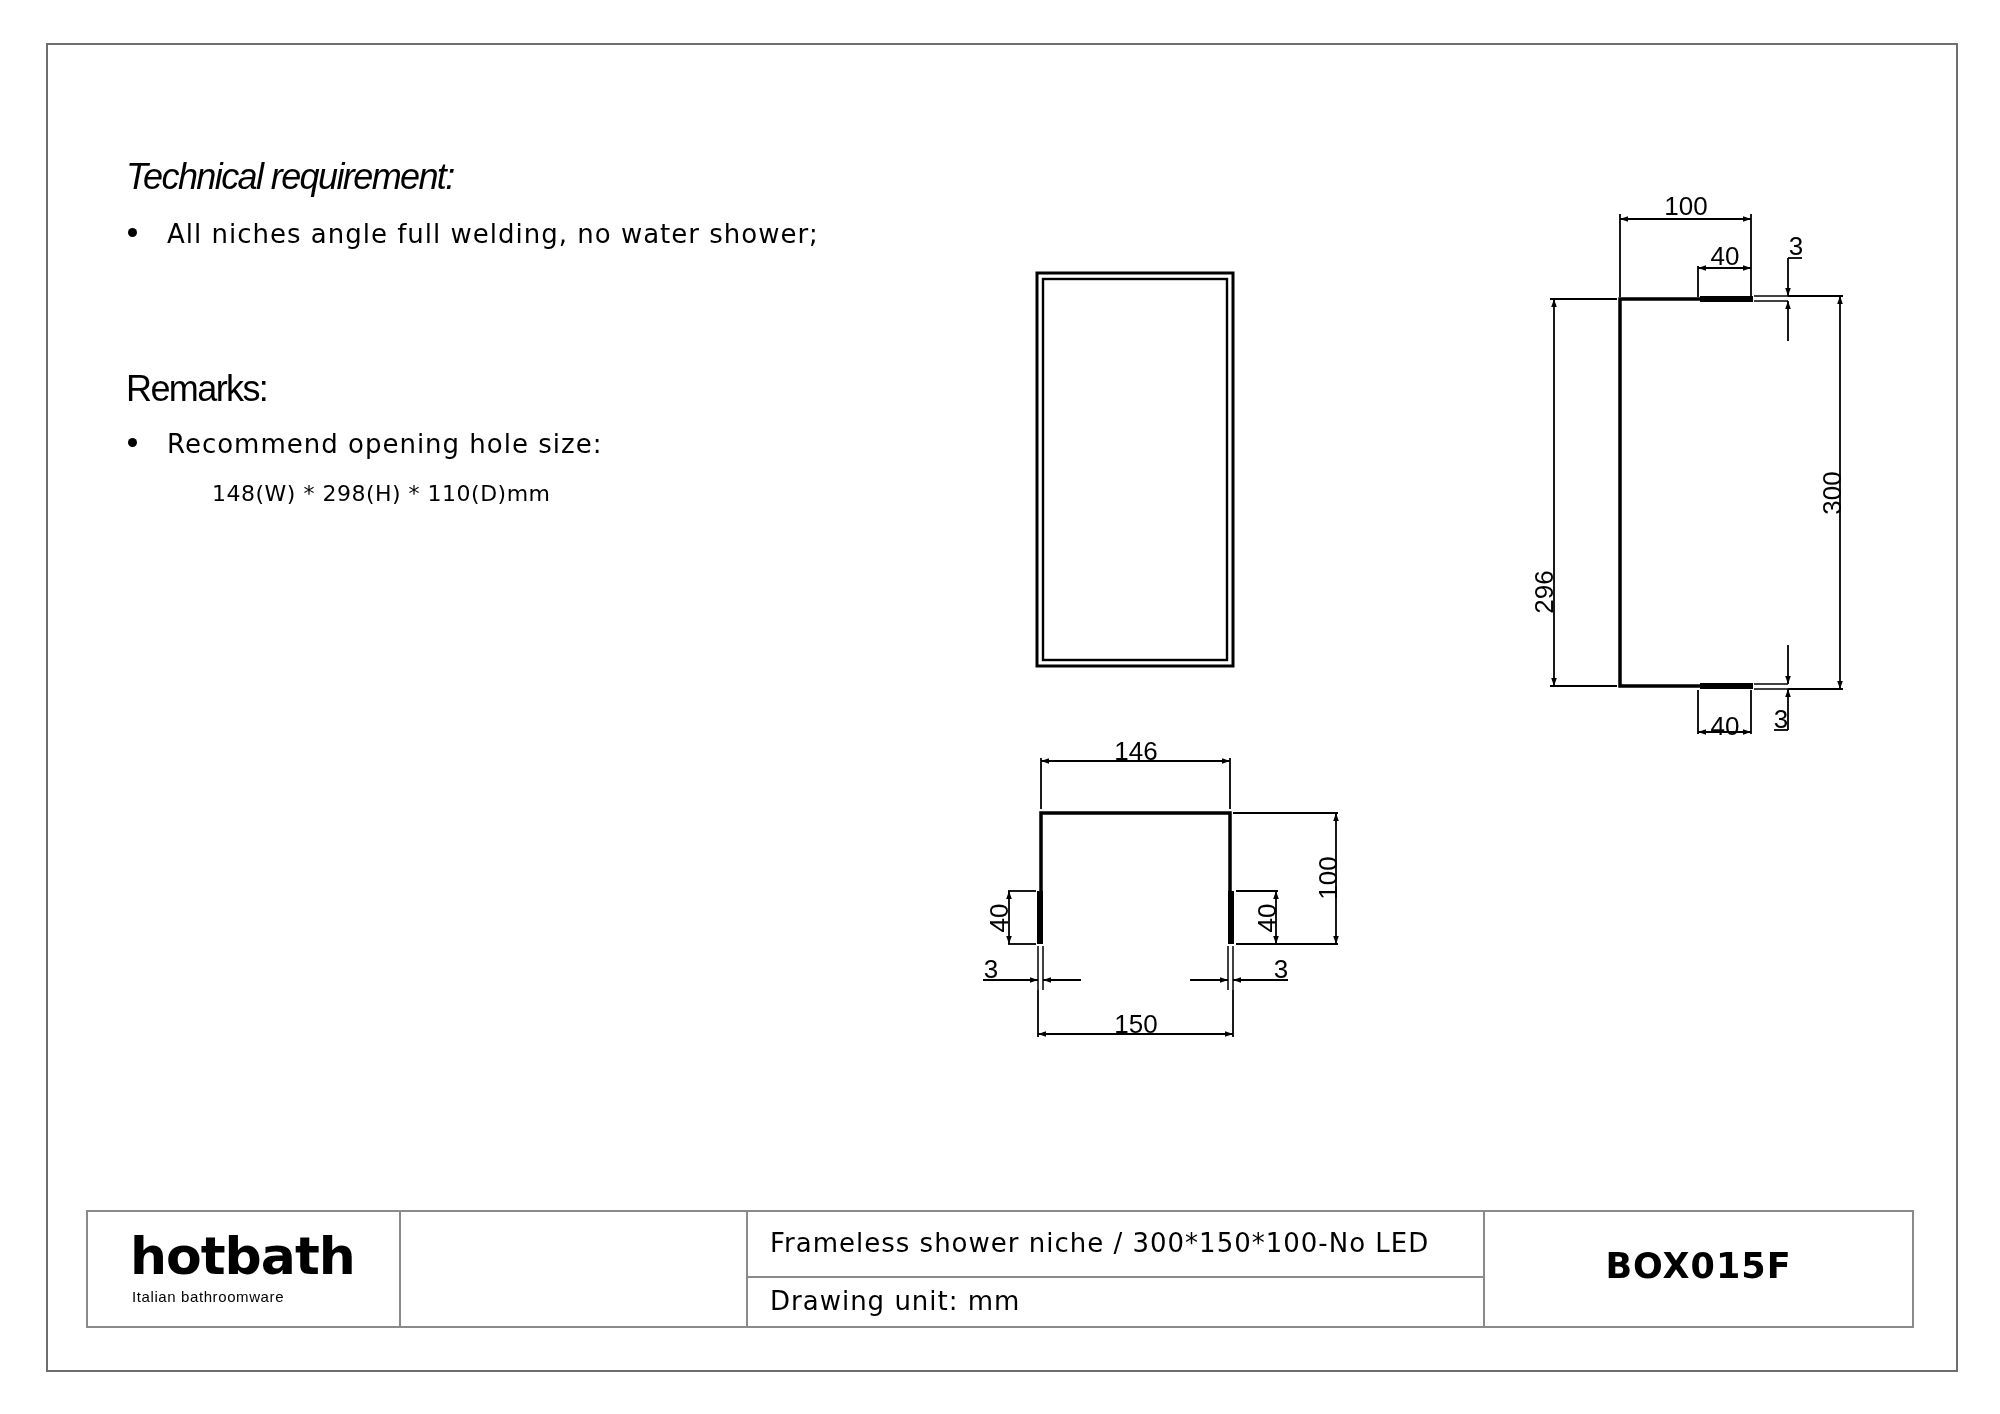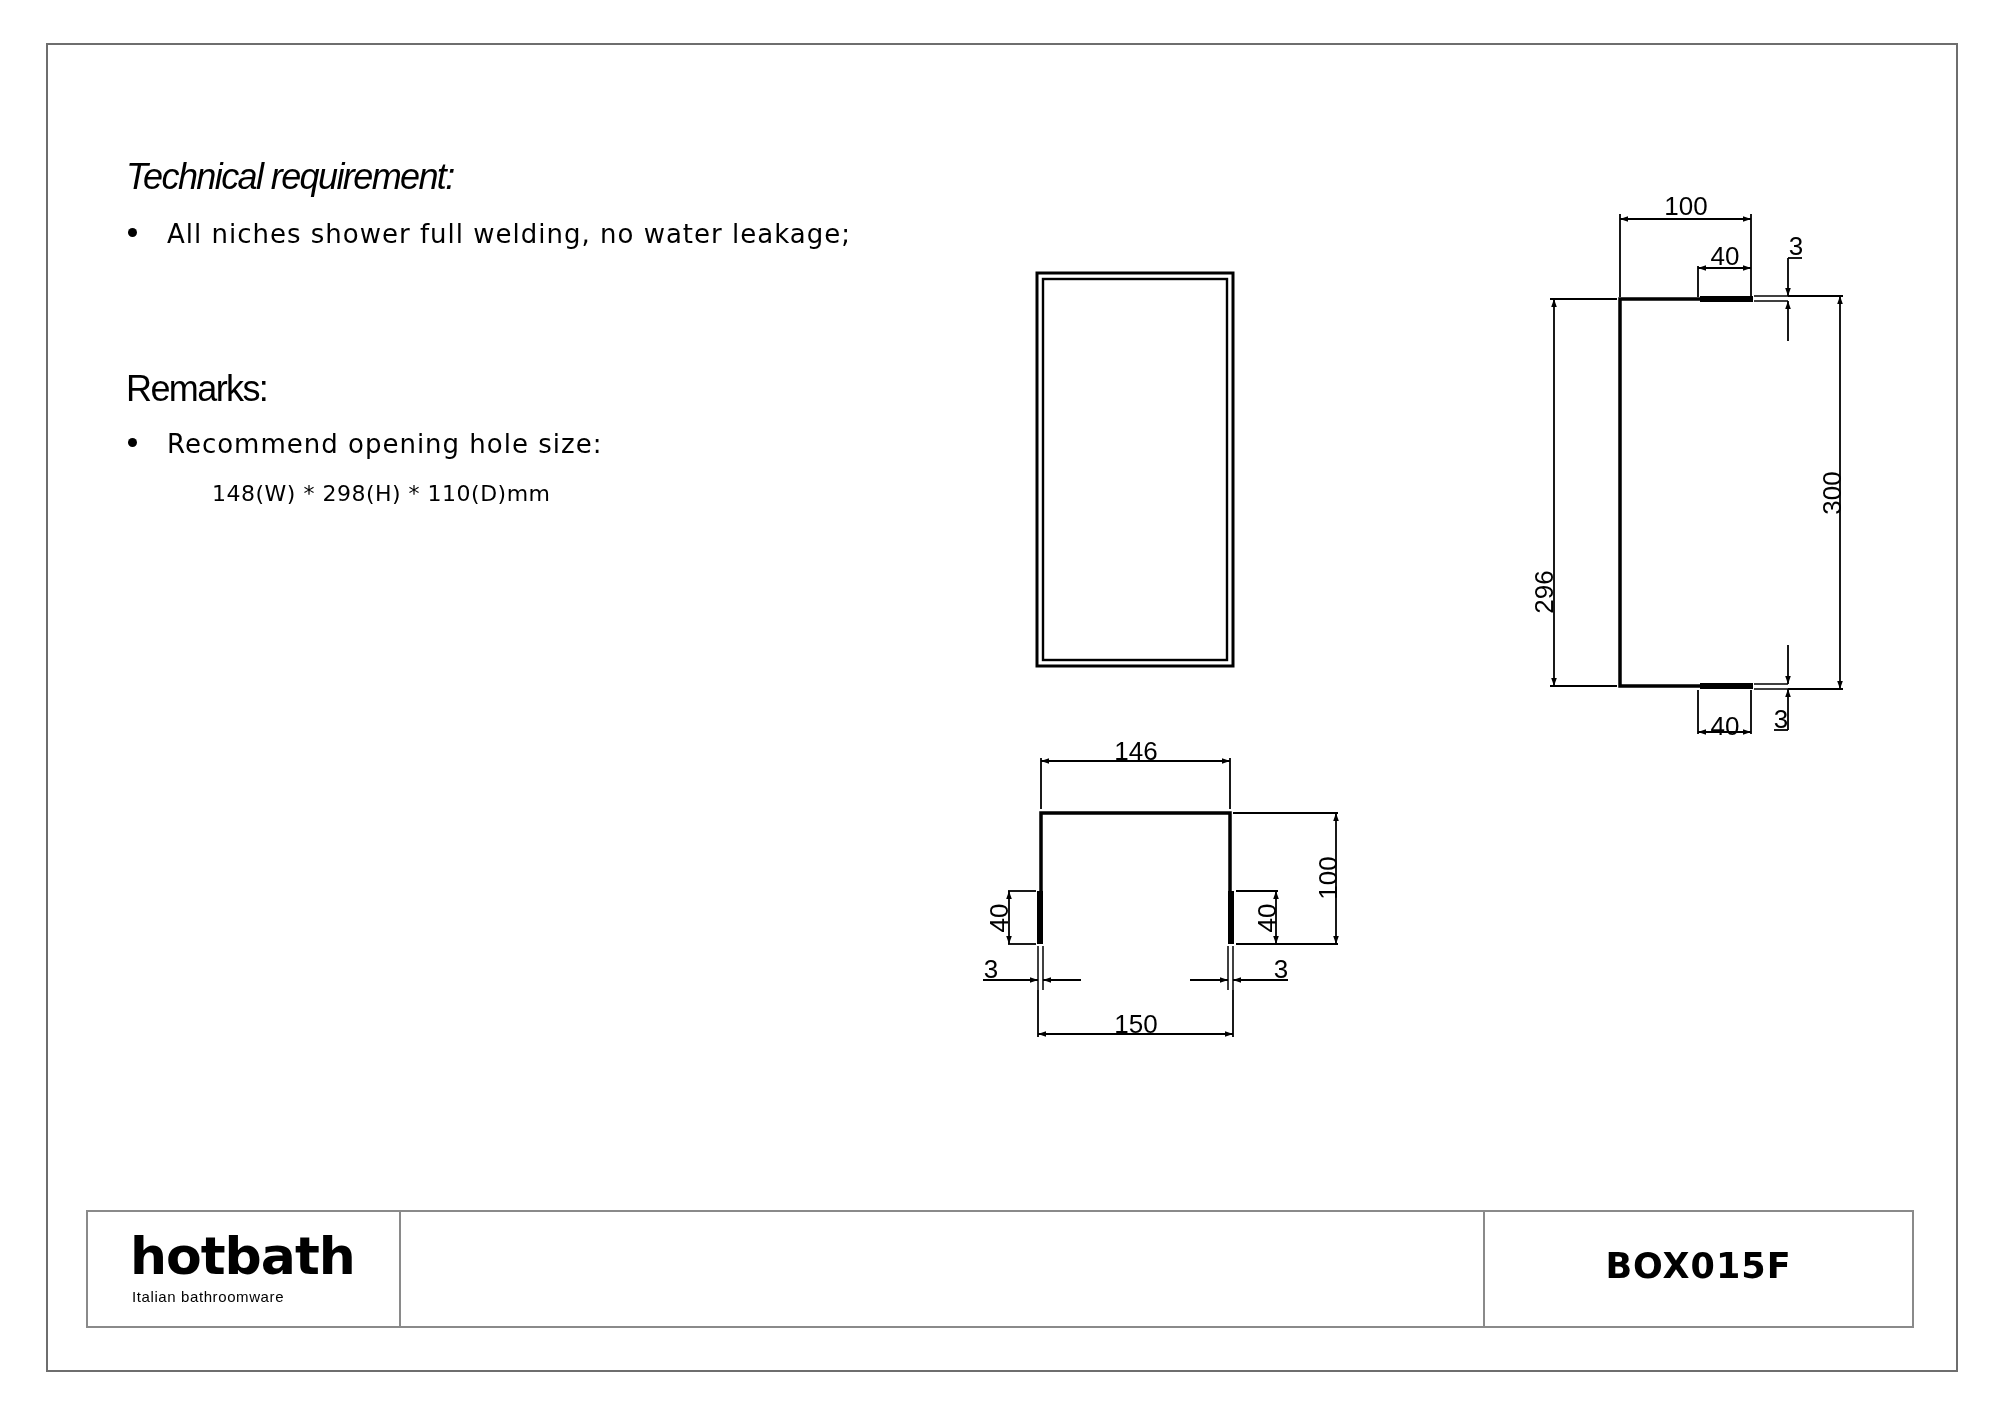--- a/index.html
+++ b/index.html
@@ -29,21 +29,21 @@
   .code-text { position:absolute; left:0; right:0; top:34px; text-align:center;
                font-family:"DejaVu Sans", sans-serif; font-weight:bold; font-size:35px; letter-spacing:1px; }
 </style>
 </head>
 <body>
 
 <div class="frame"></div>
 
 <div class="heading" style="left:126px; top:156px;font-style:italic;">Technical requirement:</div>
 <div class="bullet-line" style="left:128px; top:219px;">
-  <span class="bullet-dot"></span><span>All niches shower full welding, no water leakage;</span>
+  <span class="bullet-dot"></span><span>All niches angle full welding, no water shower;</span>
 </div>
 
 <div class="heading" style="left:126px; top:368px;">Remarks:</div>
 <div class="bullet-line" style="left:128px; top:429px;">
   <span class="bullet-dot"></span><span>Recommend  opening hole size:</span>
 </div>
 <div class="indent-line" style="left:212px; top:481px;">148(W)  * 298(H)  * 110(D)mm</div>
 
 <svg class="drawing" viewBox="0 0 2000 1414" xmlns="http://www.w3.org/2000/svg">
   <defs>
@@ -150,16 +150,21 @@
     <text class="dim" x="1136" y="1033" text-anchor="middle">150</text>
   </g>
 </svg>
 
 <div class="tb">
   <div class="tb-cell" style="left:0; width:321px; border-left:none;">
     <div class="logo-main">hotbath</div>
     <div class="logo-sub">Italian bathroomware</div>
   </div>
   <div class="tb-cell" style="left:311px; width:347px;"></div>
+  <div class="tb-cell" style="left:658px; width:737px;">
+    <div style="position:absolute; left:0; right:0; top:64px; border-top:2px solid #8a8a8a;"></div>
+    <div class="desc-text" style="top:16px;">Frameless  shower  niche  / 300*150*100-No LED</div>
+    <div class="desc-text" style="top:74px;">Drawing unit: mm</div>
+  </div>
   <div class="tb-cell" style="left:1395px; right:0;">
     <div class="code-text">BOX015F</div>
   </div>
 </div>
 
 </body></html>

